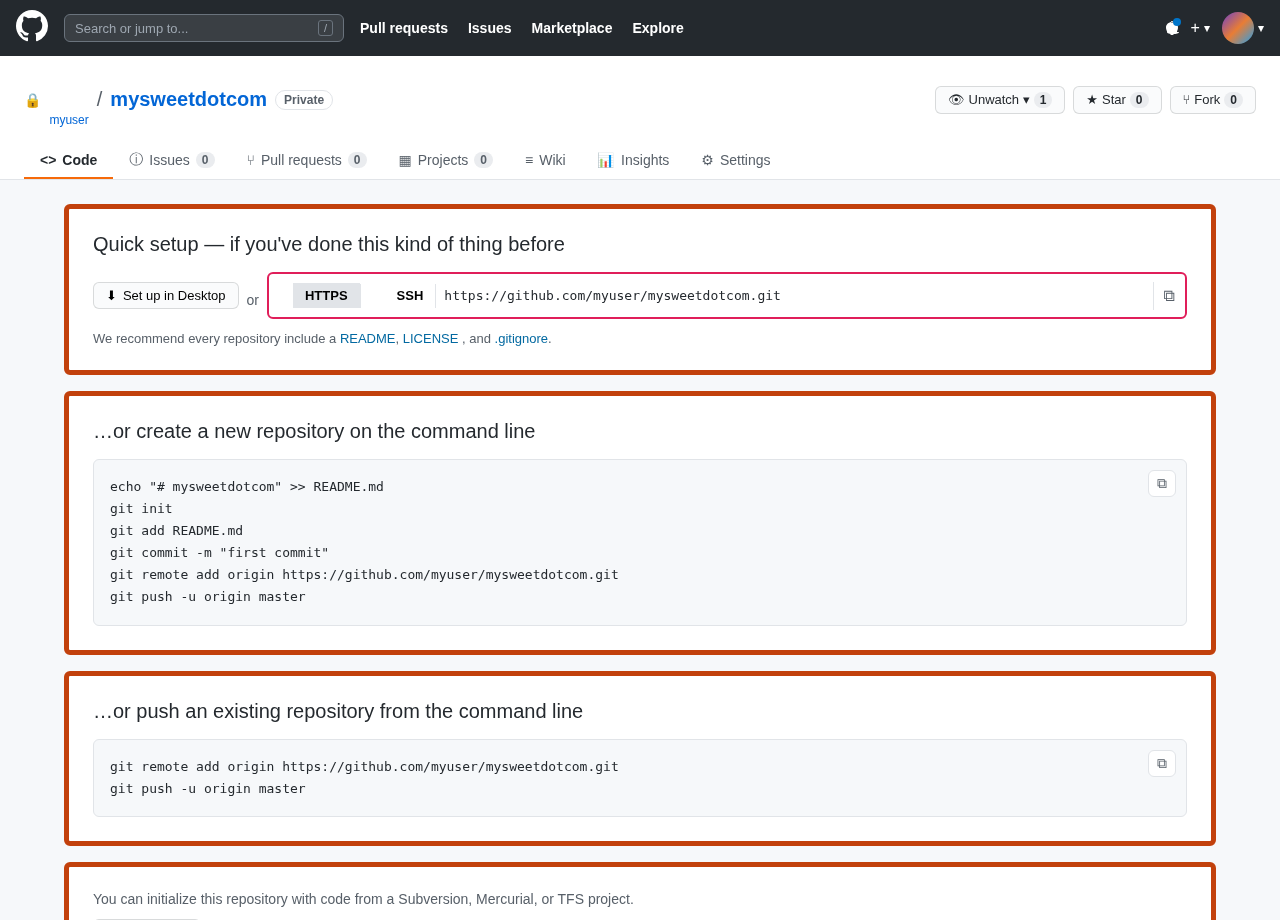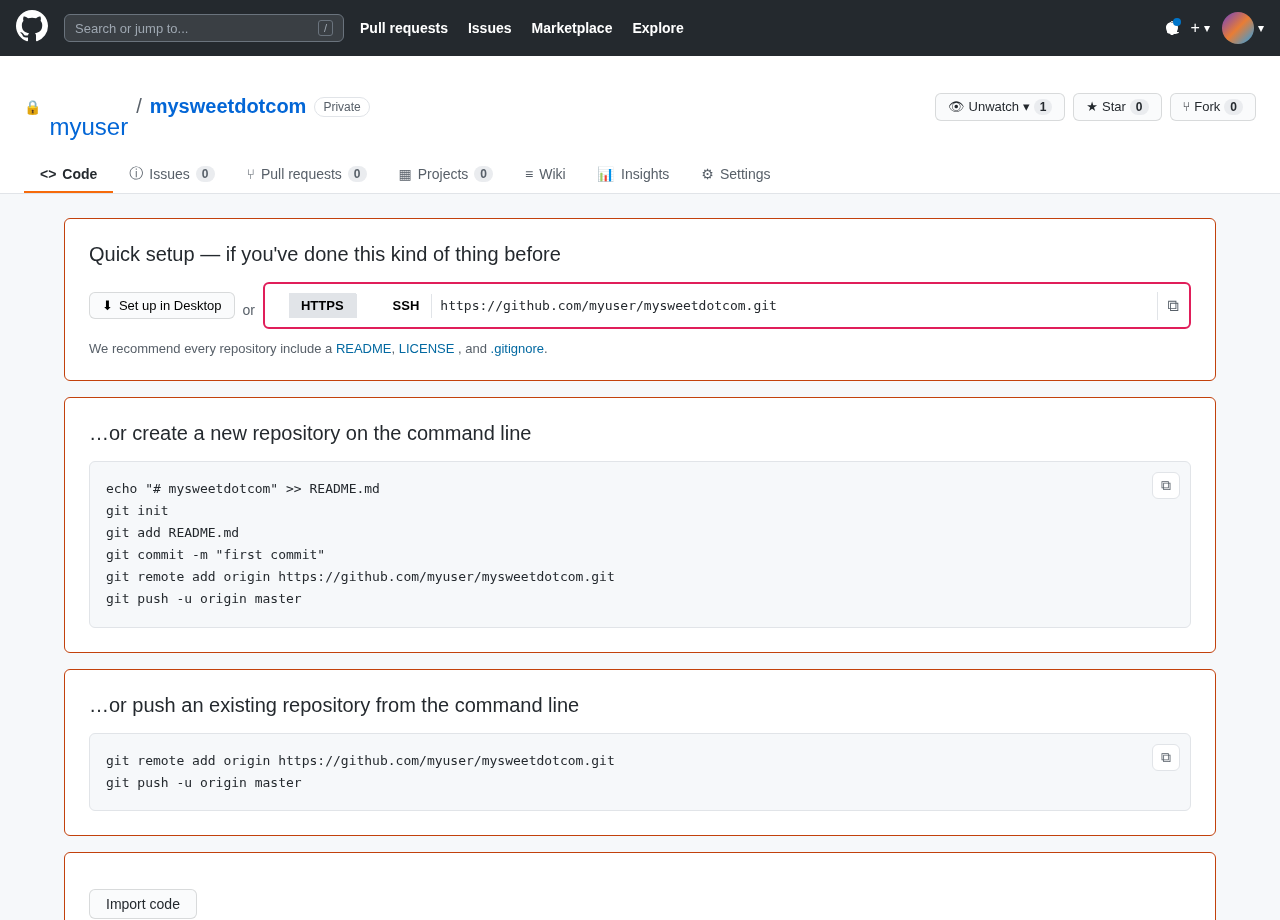--- a/index.html
+++ b/index.html
@@ -101,30 +101,30 @@
       border-bottom: 1px solid #e1e4e8;
       padding: 16px 24px 0;
     }
     .repo-title-row {
       display: flex;
       align-items: center;
       gap: 8px;
       margin-bottom: 16px;
     }
     .repo-lock-icon { color: #6a737d; font-size: 14px; }
-    .repo-owner-link { color: #0366d6; text-decoration: none; font-size: 24px; font-weight: 400; margin-top: 41px; }
+    .repo-owner-link { color: #0366d6; text-decoration: none; font-size: 12px; font-weight: 400; margin-top: 41px; }
     .repo-separator { color: #586069; font-size: 20px; font-weight: 300; }
     .repo-name-link { color: #0366d6; text-decoration: none; font-size: 20px; font-weight: 600; }
     .private-badge {
       border: 1px solid #e1e4e8;
       border-radius: 20px;
       padding: 2px 8px;
       font-size: 12px;
       color: #586069;
-      font-weight: 400;
+      font-weight: 700;
     }
     .repo-actions {
       margin-left: auto;
       display: flex;
       gap: 8px;
       align-items: center;
     }
     .action-btn {
       display: flex;
       align-items: center;
@@ -181,21 +181,21 @@
     .main-content {
       max-width: 1200px;
       margin: 0 auto;
       padding: 24px 24px;
       background: #f6f8fa;
     }
 
     
     .section-box {
       background: white;
-      border: 1px solid #c2410c;
+      border: 5px solid #c2410c;
       border-radius: 6px;
       padding: 24px;
       margin-bottom: 16px;
     }
     .section-title {
       font-size: 20px;
       font-weight: 400;
       margin-bottom: 16px;
       color: #24292e;
     }
@@ -459,16 +459,17 @@
     <div class="code-block-wrapper">
       <pre id="push-code-pre">git remote add origin https://github.com/myuser/mysweetdotcom.git
 git push -u origin master</pre>
       <button class="code-copy-btn">
         <span>⧉</span>
       </button>
     </div>
   </div>
 
   <div class="section-box">
+    <p style="color:#586069; font-size:14px;">You can initialize this repository with code from a Subversion, Mercurial, or TFS project.</p>
     <button class="import-btn">Import code</button>
   </div>
 
 </div>
 
 </body></html>

